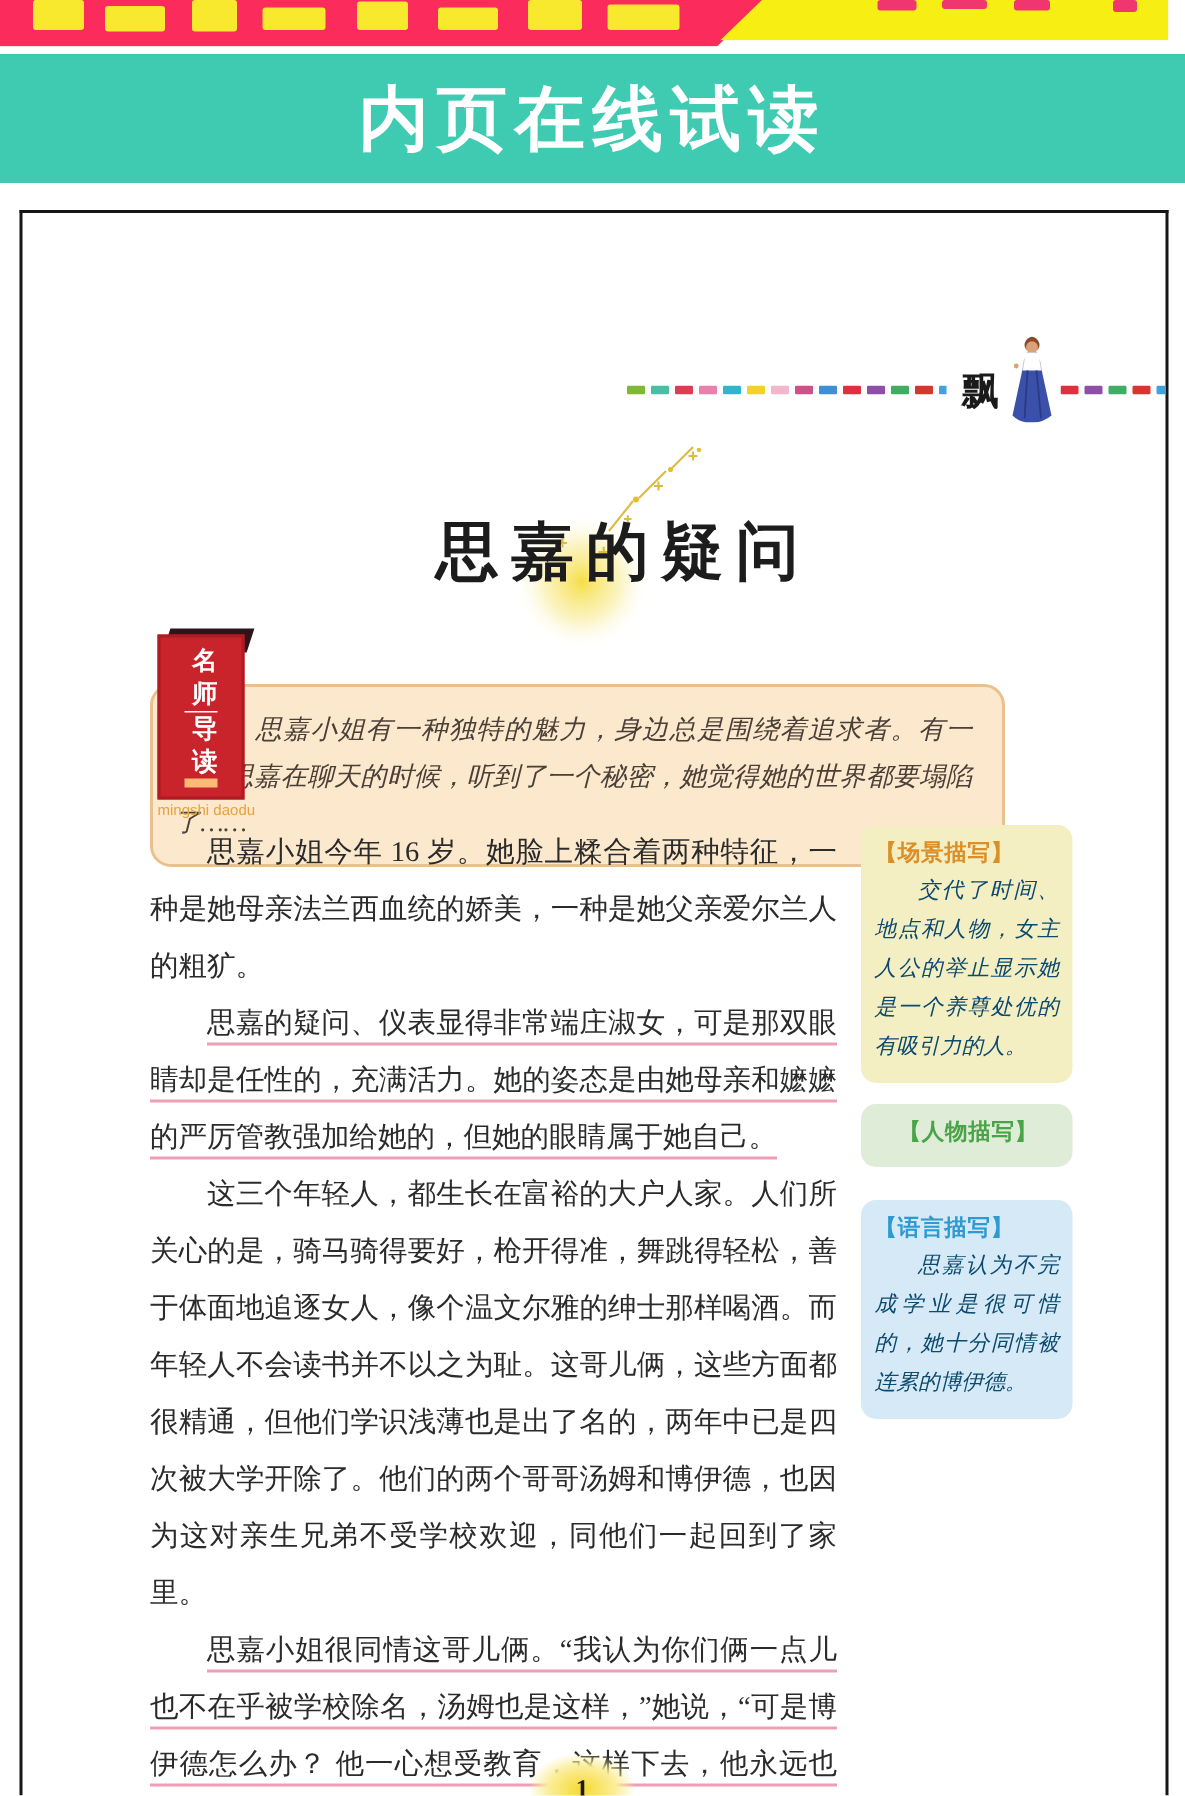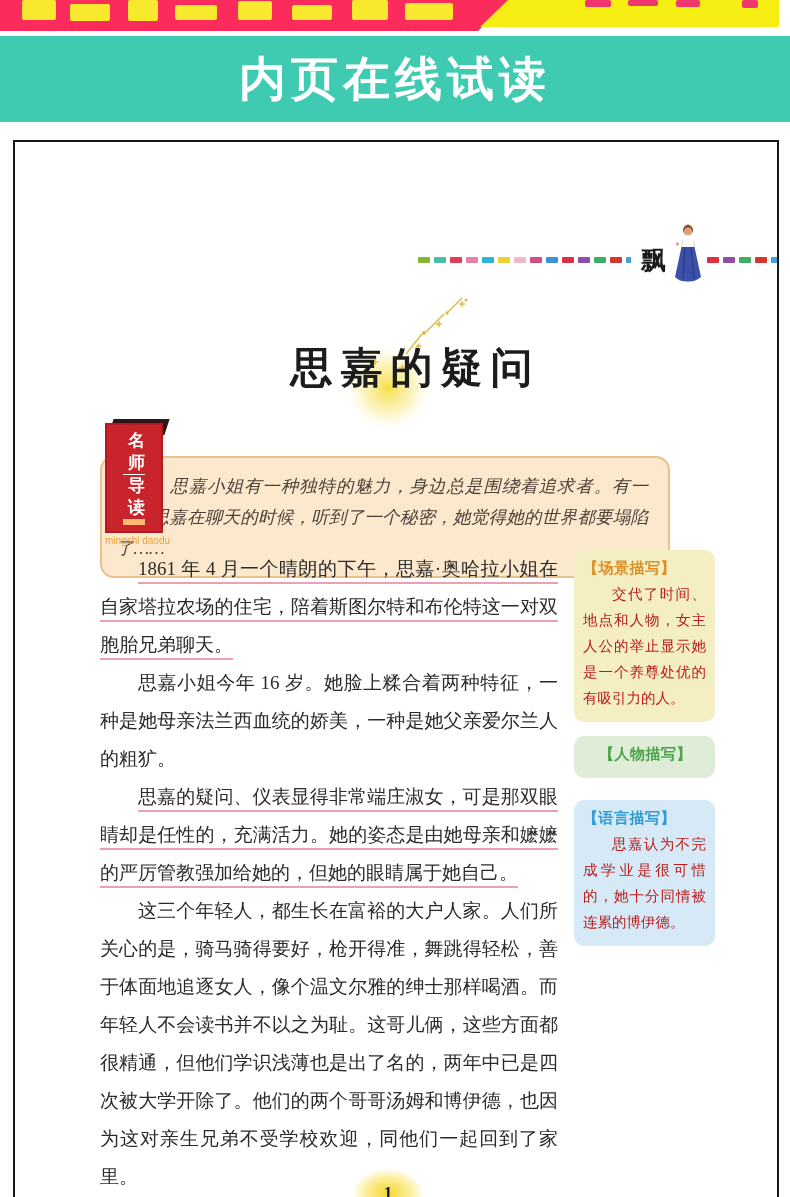--- a/index.html
+++ b/index.html
@@ -66,22 +66,22 @@
   .text-col p { font-size: 19px; line-height: 38px; color: #2b2b2b;
     text-align: justify; text-indent: 2em; }
   .text-col p.u { text-decoration: underline; text-decoration-thickness: 1.5px;
     text-underline-offset: 7px; text-decoration-skip-ink: none; }
   .notes-col { width: 141px; margin-left: 16px; flex: none; }
   .note { border-radius: 10px; padding: 9px 9px 11px; }
   .note + .note { margin-top: 14px; }
   .note.gap-large { margin-top: 80px; }
   .note-title { font-size: 15px; font-weight: bold; letter-spacing: 0.5px;
     font-family: "Liberation Sans", "DejaVu Sans", sans-serif; margin-bottom: 3px; white-space: nowrap; }
-  .note-text { font-size: 14.5px; line-height: 26px; color: #b91c1c;
-    text-align: justify; text-indent: 2em; }
+  .note-text { font-size: 14.5px; line-height: 26px; color: #0c4a6e;
+    font-style: italic; text-align: justify; text-indent: 2em; }
 
   
   .page-footer { position: absolute; left: 338px; bottom: -6px; width: 70px; height: 34px;
     display: flex; align-items: flex-start; justify-content: center;
     background: radial-gradient(ellipse at center 70%, #f6d930 0%, #fbee9a 45%, rgba(255,255,255,0) 72%); }
   .page-num { font-size: 17px; font-weight: bold; color: #1a1a1a; margin-top: 14px; }
 </style>
 </head>
 <body>
 
@@ -182,21 +182,20 @@
         <div class="badge-line">名师</div>
         <div class="badge-line">导读</div>
       </div>
       <div class="badge-pinyin">mingshi daodu</div>
     </div>
     <div class="intro-box">思嘉小姐有一种独特的魅力，身边总是围绕着追求者。有一天，思嘉在聊天的时候，听到了一个秘密，她觉得她的世界都要塌陷了……</div>
   </div>
 
   <div class="content">
     <div class="text-col">
-      <p class="u" style="text-decoration-color: rgb(239, 159, 180);">1861 年 4 月一个晴朗的下午，思嘉·奥哈拉小姐在自家塔拉农场的住宅，陪着斯图尔特和布伦特这一对双胞胎兄弟聊天。</p>
       <p>思嘉小姐今年 16 岁。她脸上糅合着两种特征，一种是她母亲法兰西血统的娇美，一种是她父亲爱尔兰人的粗犷。</p>
       <p class="u" style="text-decoration-color: rgb(239, 159, 180);">思嘉的疑问、仪表显得非常端庄淑女，可是那双眼睛却是任性的，充满活力。她的姿态是由她母亲和嬷嬷的严厉管教强加给她的，但她的眼睛属于她自己。</p>
       <p>这三个年轻人，都生长在富裕的大户人家。人们所关心的是，骑马骑得要好，枪开得准，舞跳得轻松，善于体面地追逐女人，像个温文尔雅的绅士那样喝酒。而年轻人不会读书并不以之为耻。这哥儿俩，这些方面都很精通，但他们学识浅薄也是出了名的，两年中已是四次被大学开除了。他们的两个哥哥汤姆和博伊德，也因为这对亲生兄弟不受学校欢迎，同他们一起回到了家里。</p>
       <p class="u" style="text-decoration-color: rgb(239, 159, 180);">思嘉小姐很同情这哥儿俩。“我认为你们俩一点儿也不在乎被学校除名，汤姆也是这样，”她说，“可是博伊德怎么办？ 他一心想受教育，这样下去，他永远也完成不了他的学业呀！”</p>
 
     </div>
     <div class="notes-col">
       <div class="note" style="background: rgb(244, 238, 195);">
         <div class="note-title" style="color: rgb(220, 143, 39);">【场景描写】</div>
         <div class="note-text">交代了时间、地点和人物，女主人公的举止显示她是一个养尊处优的有吸引力的人。</div>

